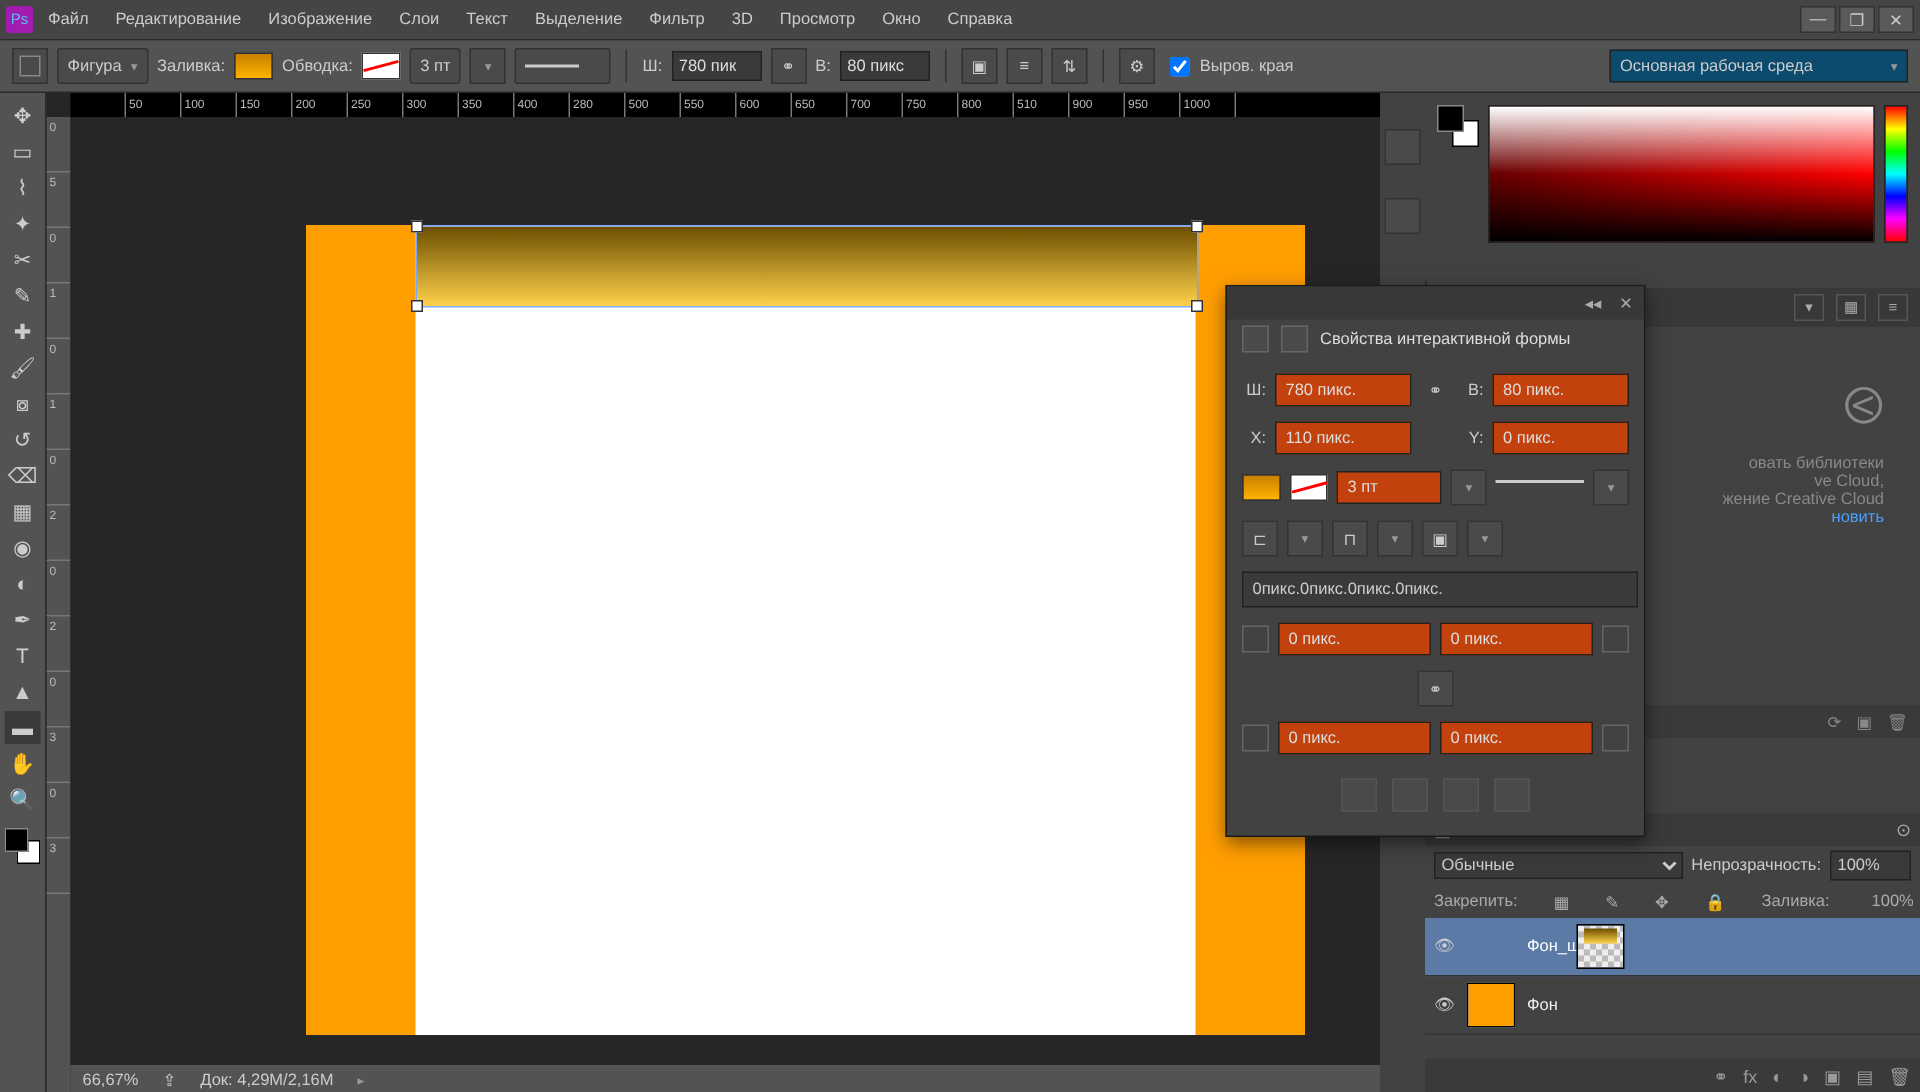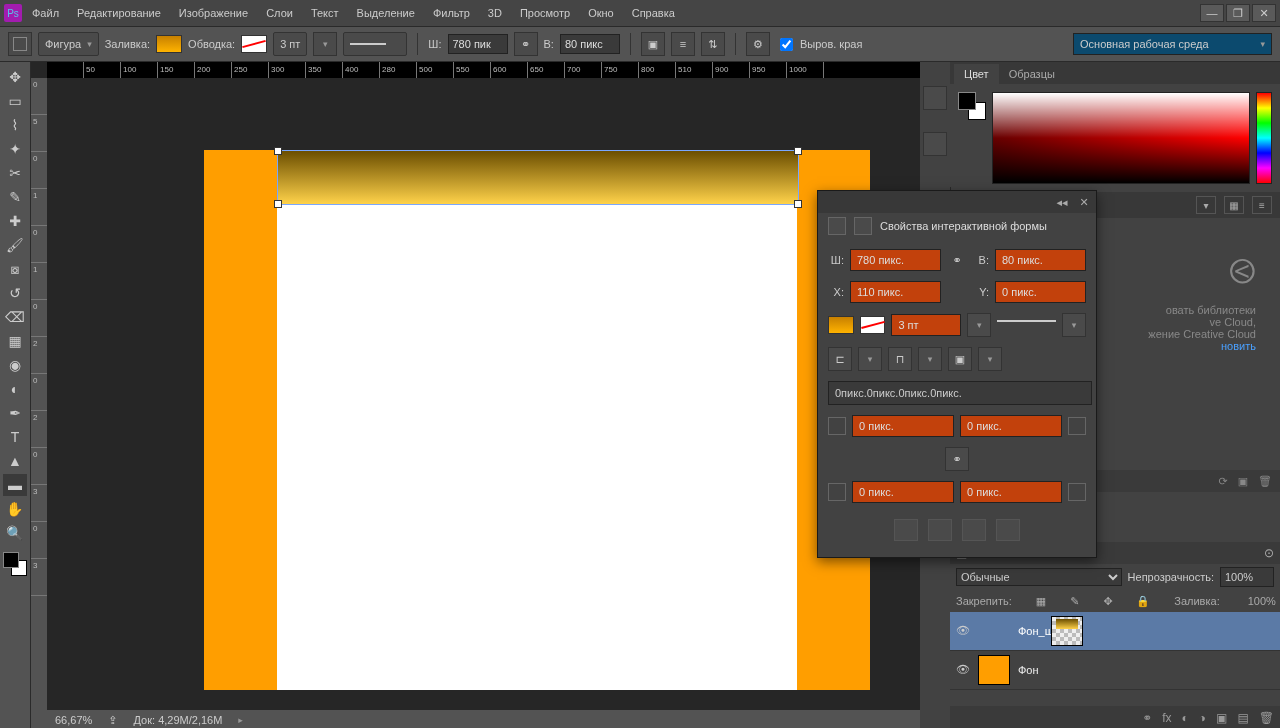--- a/index.html
+++ b/index.html
@@ -249,24 +249,20 @@
       </div>
     </div>
   </div>
 
   <div class="right-panels">
     <div class="collapse-col">
       <div></div>
       <div></div>
     </div>
     <div class="color-panel">
-      <div class="panel-tabs">
-        <div class="ptab active">Цвет</div>
-        <div class="ptab">Образцы</div>
-      </div>
       <div class="color-body">
         <div class="color-fgbg">
             <div class="b"></div>
             <div class="f"></div>
           </div>
         <div class="spectrum"></div>
         <div class="hue-strip"></div>
       </div>
     </div>
     <div class="libraries">

